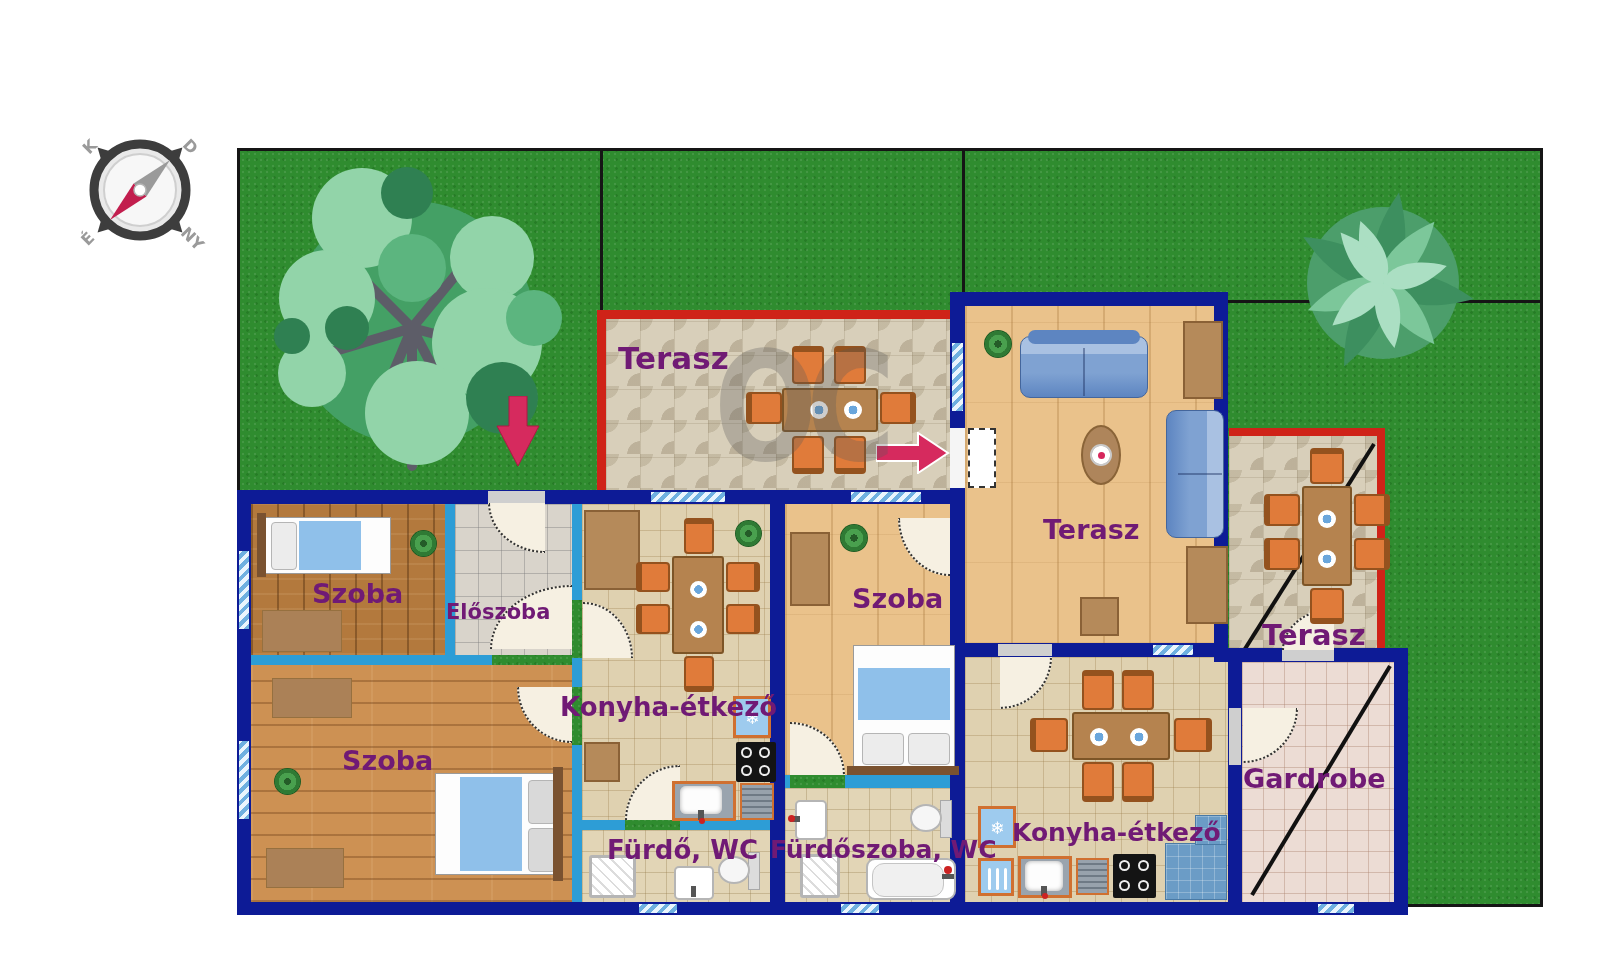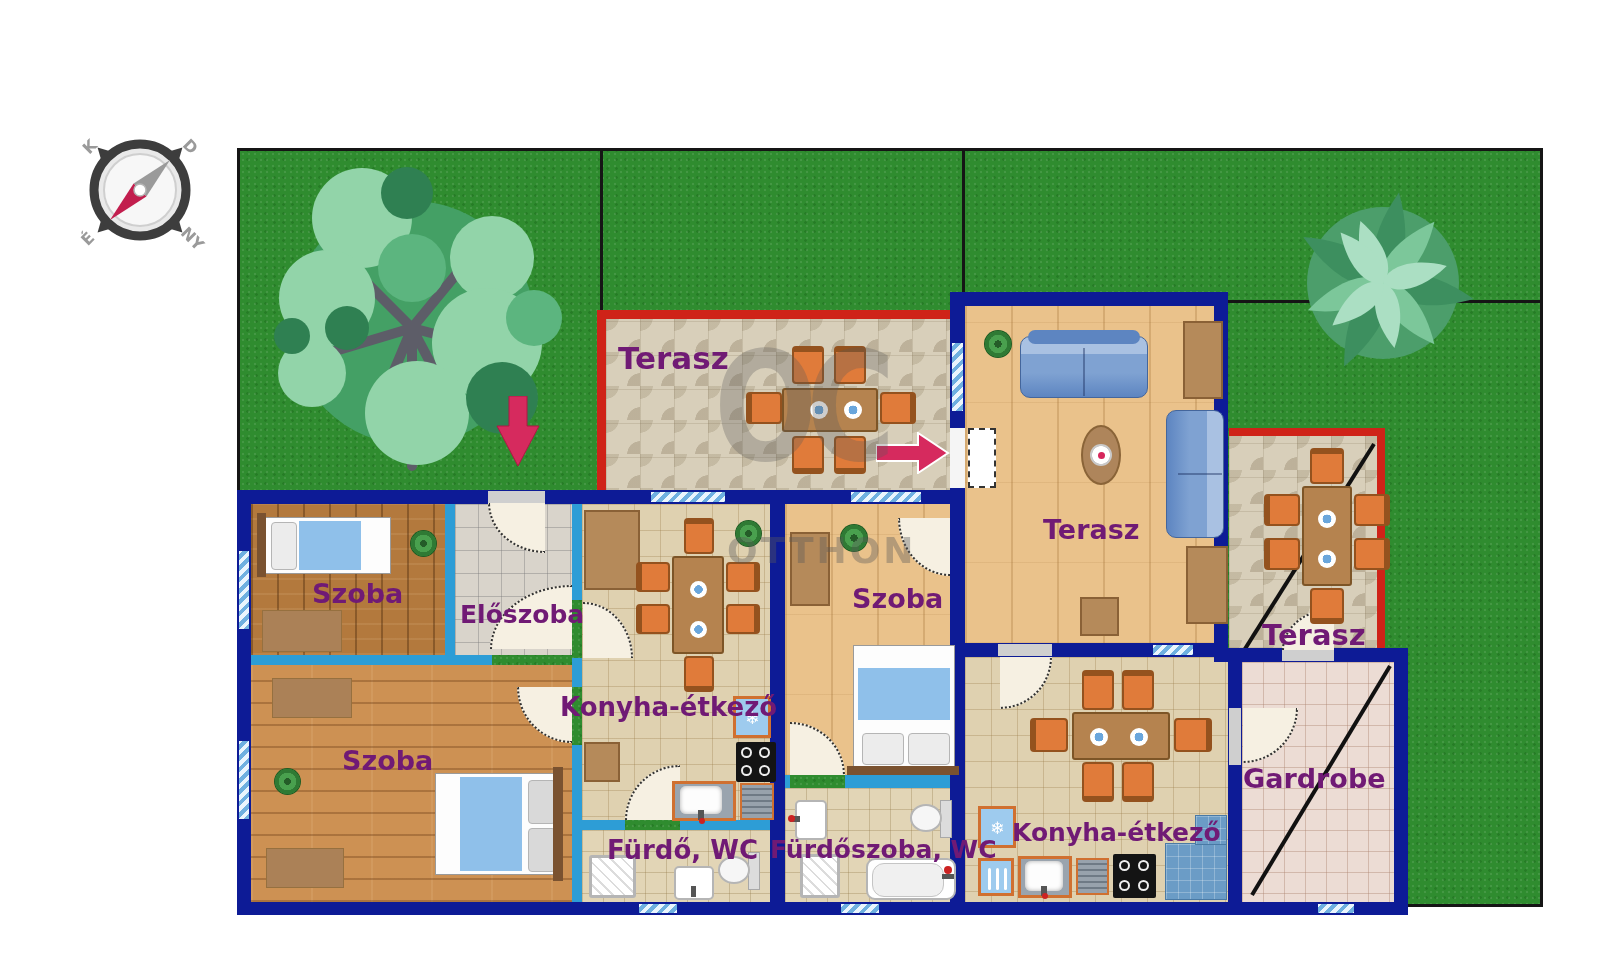--- a/index.html
+++ b/index.html
@@ -380,27 +380,26 @@
   <div class="plate" style="left:1318px;top:550px;width:18px;height:18px;"></div>
   <div class="chair cn" style="left:1310px;top:448px;width:34px;height:36px;"></div>
   <div class="chair cs" style="left:1310px;top:588px;width:34px;height:36px;"></div>
   <div class="chair cw" style="left:1264px;top:494px;width:36px;height:32px;"></div>
   <div class="chair cw" style="left:1264px;top:538px;width:36px;height:32px;"></div>
   <div class="chair ce" style="left:1354px;top:494px;width:36px;height:32px;"></div>
   <div class="chair ce" style="left:1354px;top:538px;width:36px;height:32px;"></div>
 
   <div class="rlabel" style="left:618px;top:340px;font-size:31px;">Terasz</div>
   <div class="rlabel" style="left:312px;top:578px;font-size:27px;">Szoba</div>
-  <div class="rlabel" style="left:460px;top:600px;font-size:25px;">Előszoba</div>
+  <div class="rlabel" style="left:446px;top:600px;font-size:21px;">Előszoba</div>
   <div class="rlabel" style="left:342px;top:745px;font-size:27px;">Szoba</div>
   <div class="rlabel" style="left:560px;top:692px;font-size:26px;">Konyha-étkező</div>
   <div class="rlabel" style="left:607px;top:835px;font-size:26px;">Fürdő, WC</div>
   <div class="rlabel" style="left:852px;top:583px;font-size:27px;">Szoba</div>
   <div class="rlabel" style="left:770px;top:835px;font-size:25px;">Fürdőszoba, WC</div>
   <div class="rlabel" style="left:1043px;top:514px;font-size:27px;">Terasz</div>
   <div class="rlabel" style="left:1012px;top:818px;font-size:25px;">Konyha-étkező</div>
   <div class="rlabel" style="left:1243px;top:763px;font-size:27px;">Gardrobe</div>
   <div class="rlabel" style="left:1262px;top:618px;font-size:29px;">Terasz</div>
 
   <div id="wm-mono">OC</div>
-  <div class="wm-line" style="left:727px;top:530px;font-size:36px;">OTTHON</div>
 
 </div>
 
 </body></html>

